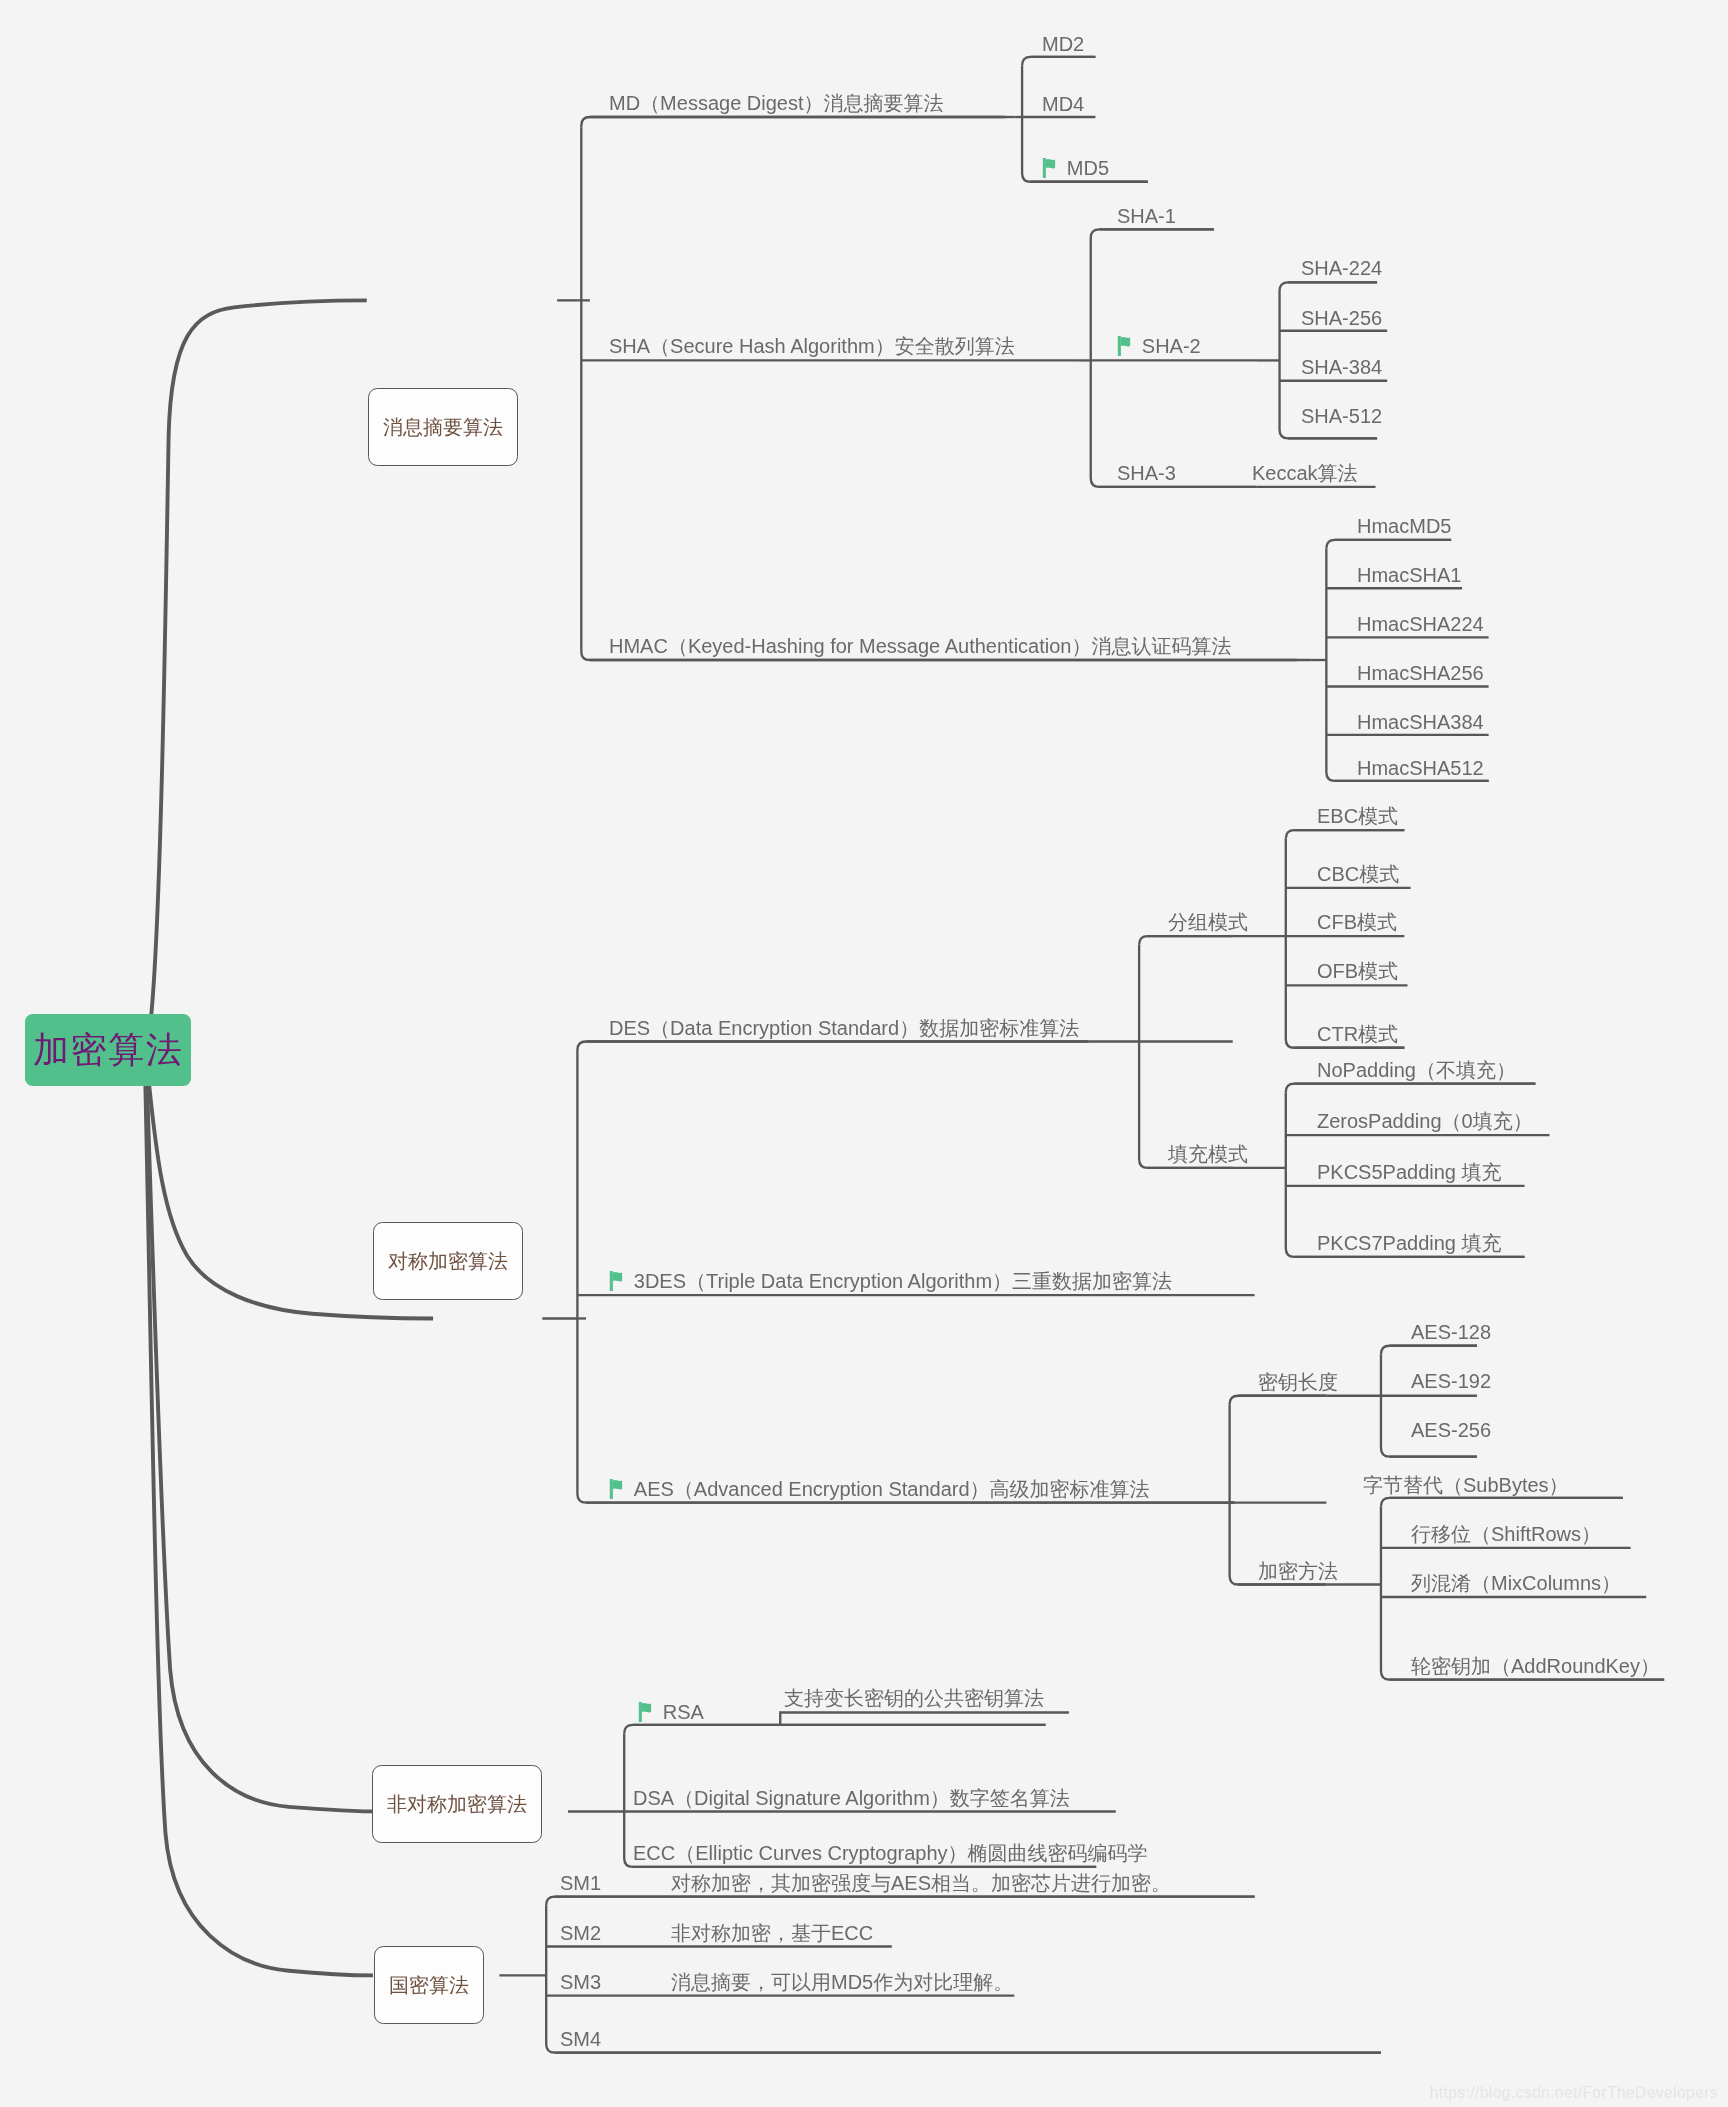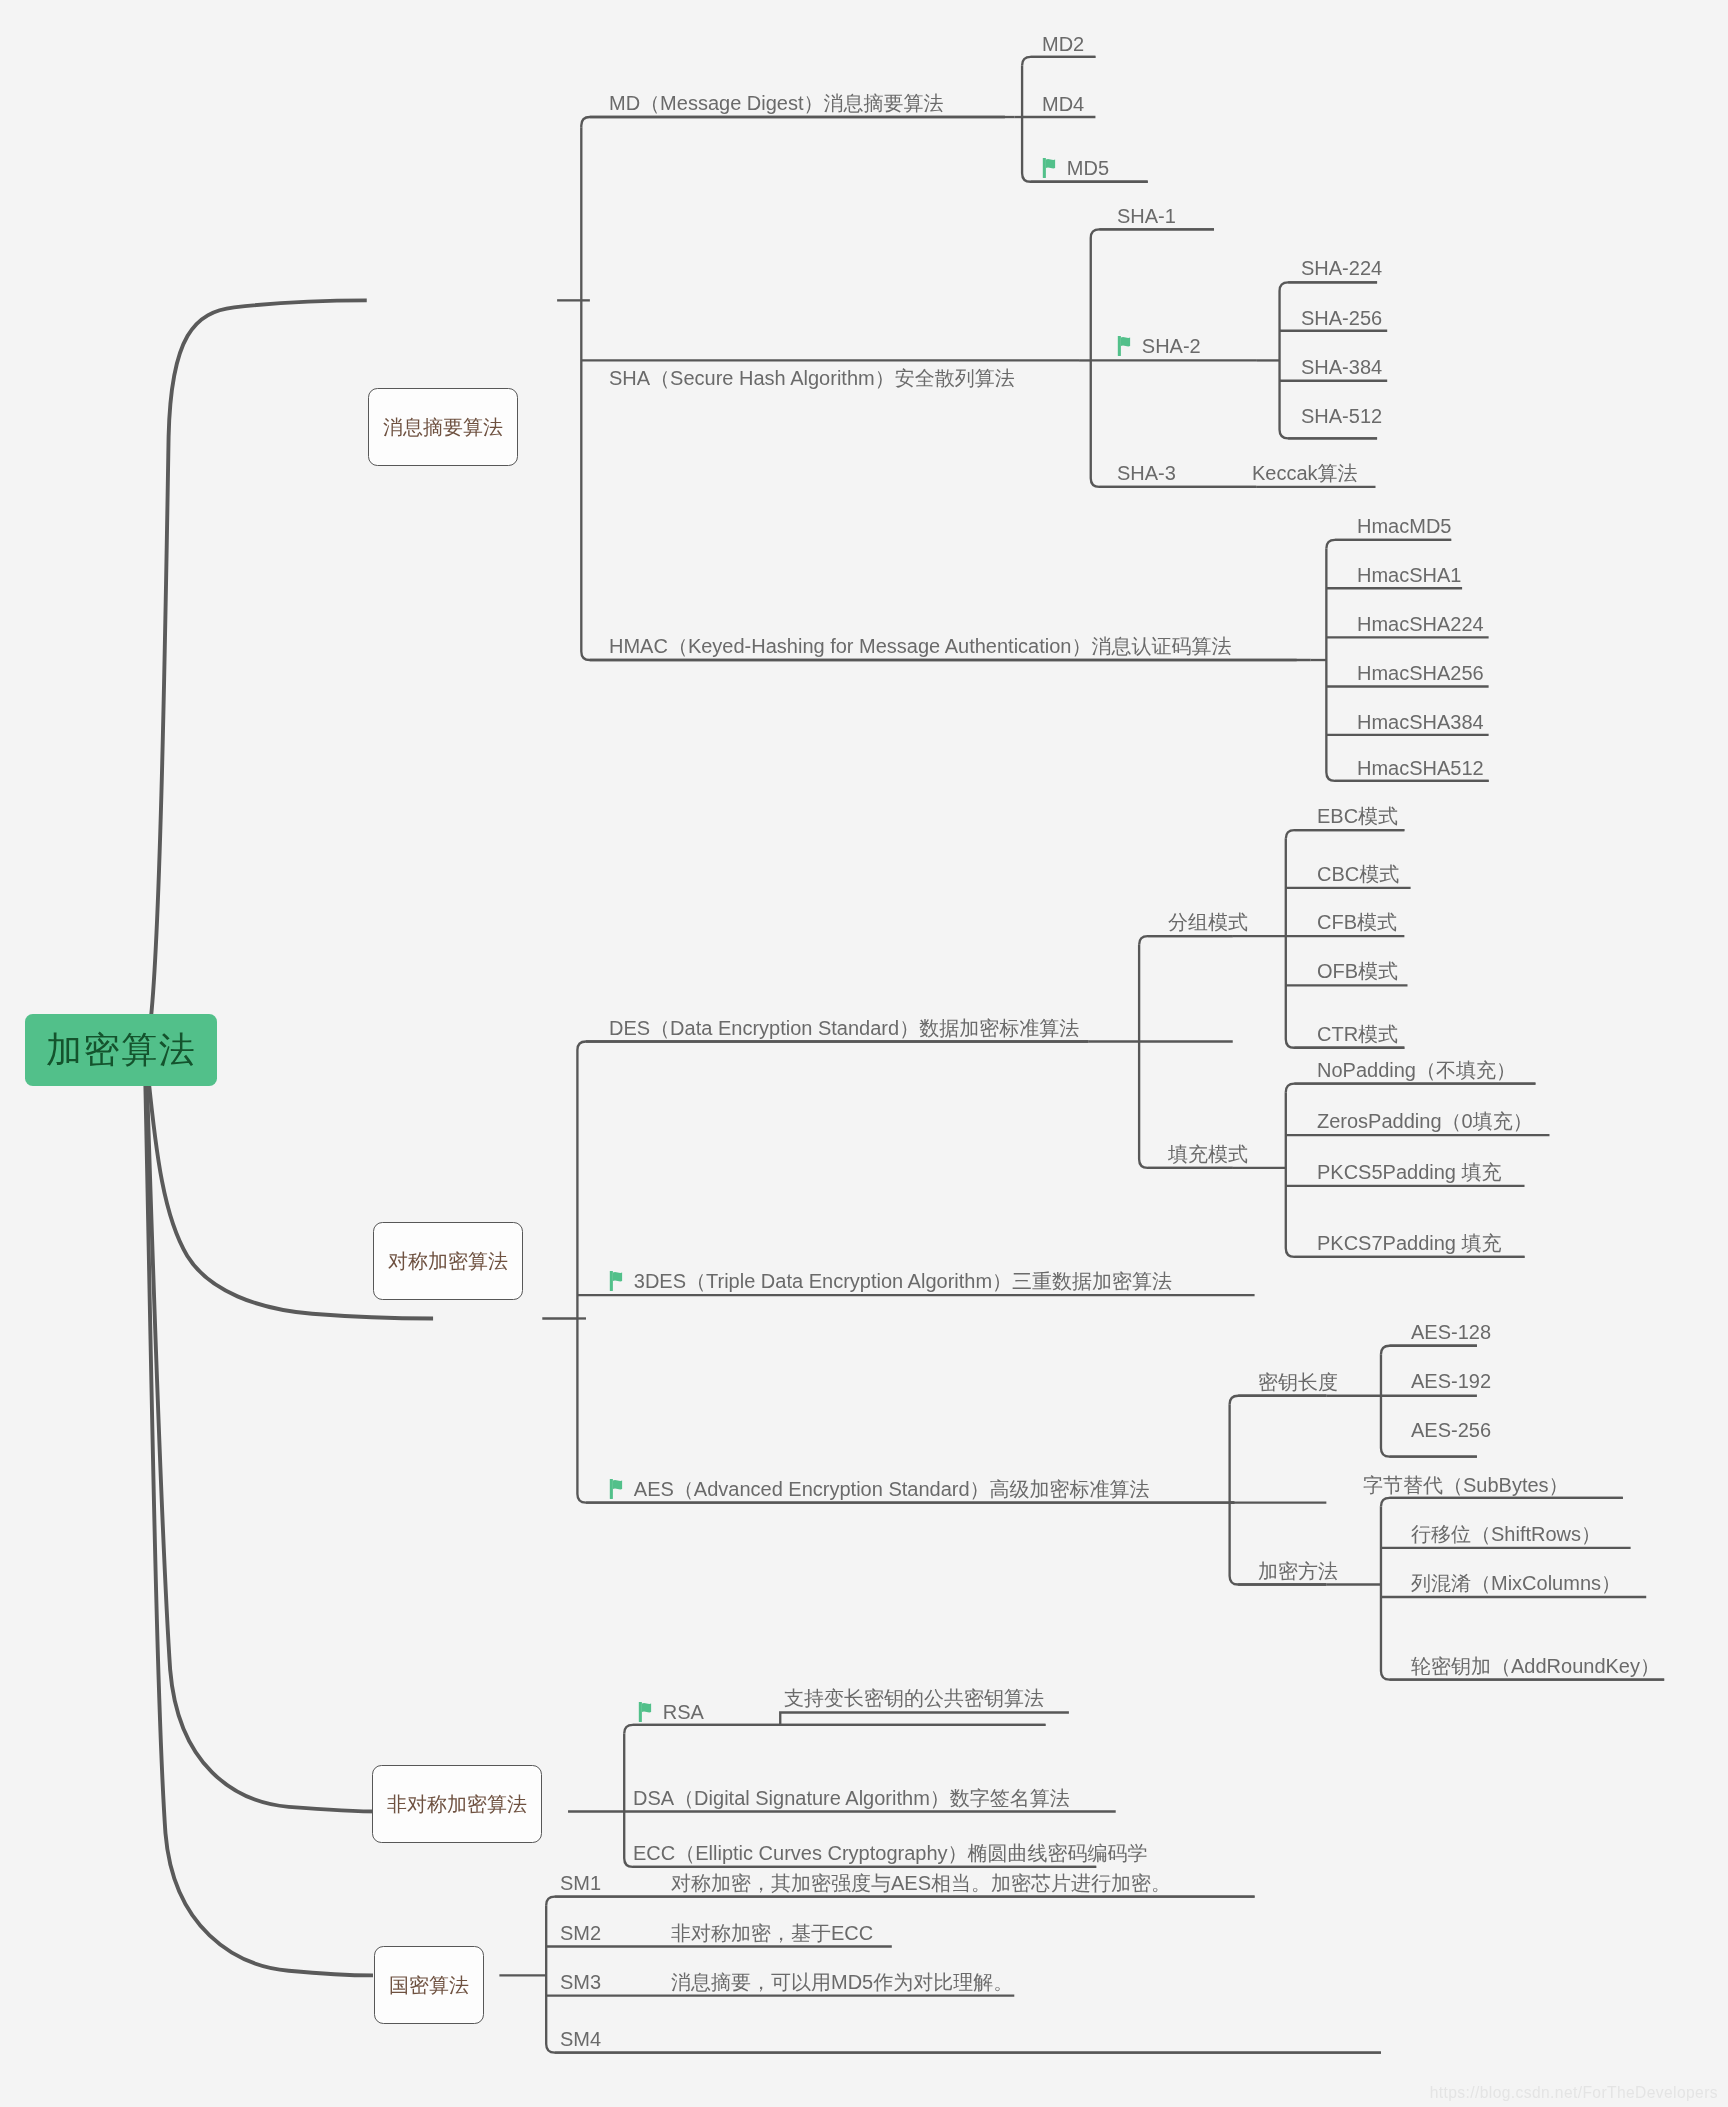--- a/index.html
+++ b/index.html
@@ -10,25 +10,25 @@
     overflow:hidden;
     position:relative;
   }
   #canvas{position:absolute;left:0;top:0;width:1729px;height:2108px;}
   #wires{position:absolute;left:0;top:0;width:1729px;height:2108px;pointer-events:none;}
 
   
   .root{
     position:absolute;
     background:#52c08a;
-    color:#14532d;
+    color:#701a75;
     border-radius:7.8px;
     font-size:36px;
     letter-spacing:1.6px;
-    padding:17px 21px;
+    padding:17px 8px;
     white-space:nowrap;
     line-height:1.05;
   }
 
   
   .l1{
     position:absolute;
     background:#fdfdfd;
     color:#6e5140;
     border:1.6px solid #575757;
@@ -239,21 +239,21 @@
   <div class="node" style="left:1042px;top:157px;">
     <span class="flag">
       <svg viewBox="0 0 22 26" width="17" height="20" xmlns="http://www.w3.org/2000/svg">
         <path d="M3 1 L3 25" stroke="#52c08a" stroke-width="4" stroke-linecap="round" fill="none"></path>
         <path d="M5 2 C9 -0.5 13 4 17 2 L17 13 C13 15 9 10.5 5 13 Z" fill="#52c08a"></path>
       </svg>
     </span>
     <span>MD5</span>
   </div>
 
-  <div class="node" style="left:609px;top:335px;margin-top:32px;">
+  <div class="node" style="left:609px;top:335px;">
     <span>SHA（Secure Hash Algorithm）安全散列算法</span>
   </div>
 
   <div class="node" style="left:1117px;top:205px;">
     <span>SHA-1</span>
   </div>
   <div class="node" style="left:1117px;top:335px;">
     <span class="flag">
       <svg viewBox="0 0 22 26" width="17" height="20" xmlns="http://www.w3.org/2000/svg">
         <path d="M3 1 L3 25" stroke="#52c08a" stroke-width="4" stroke-linecap="round" fill="none"></path>

